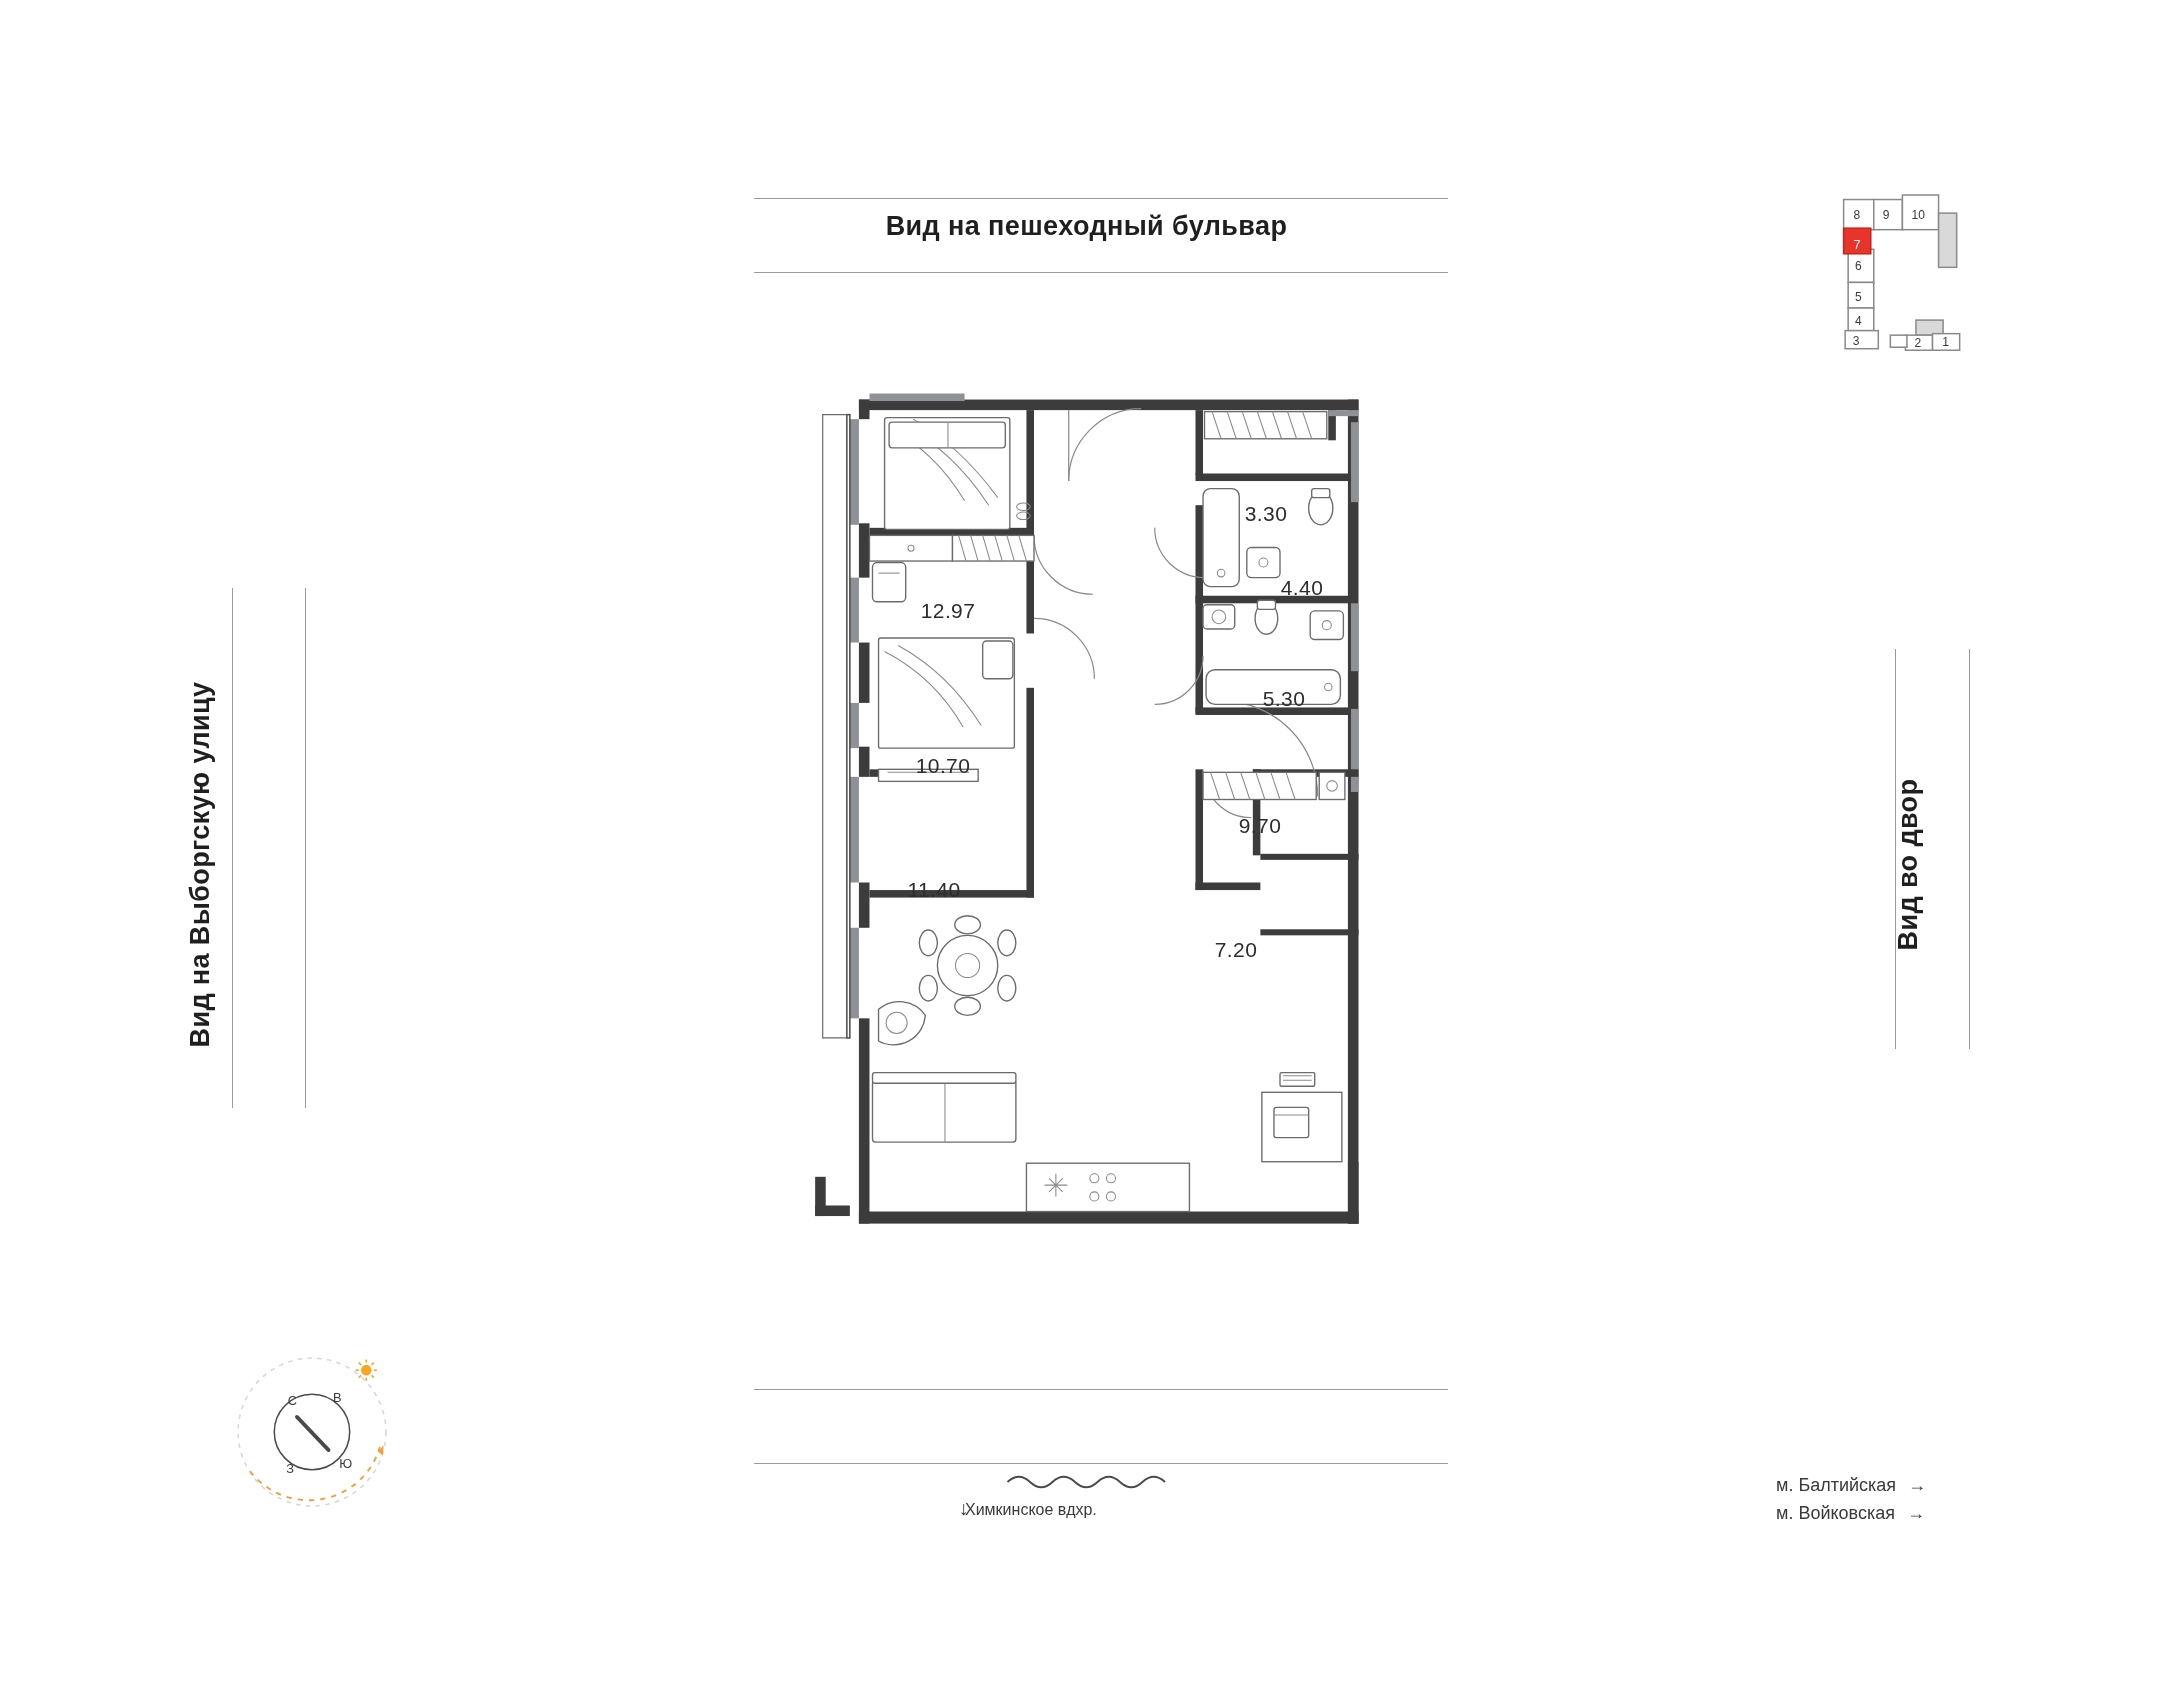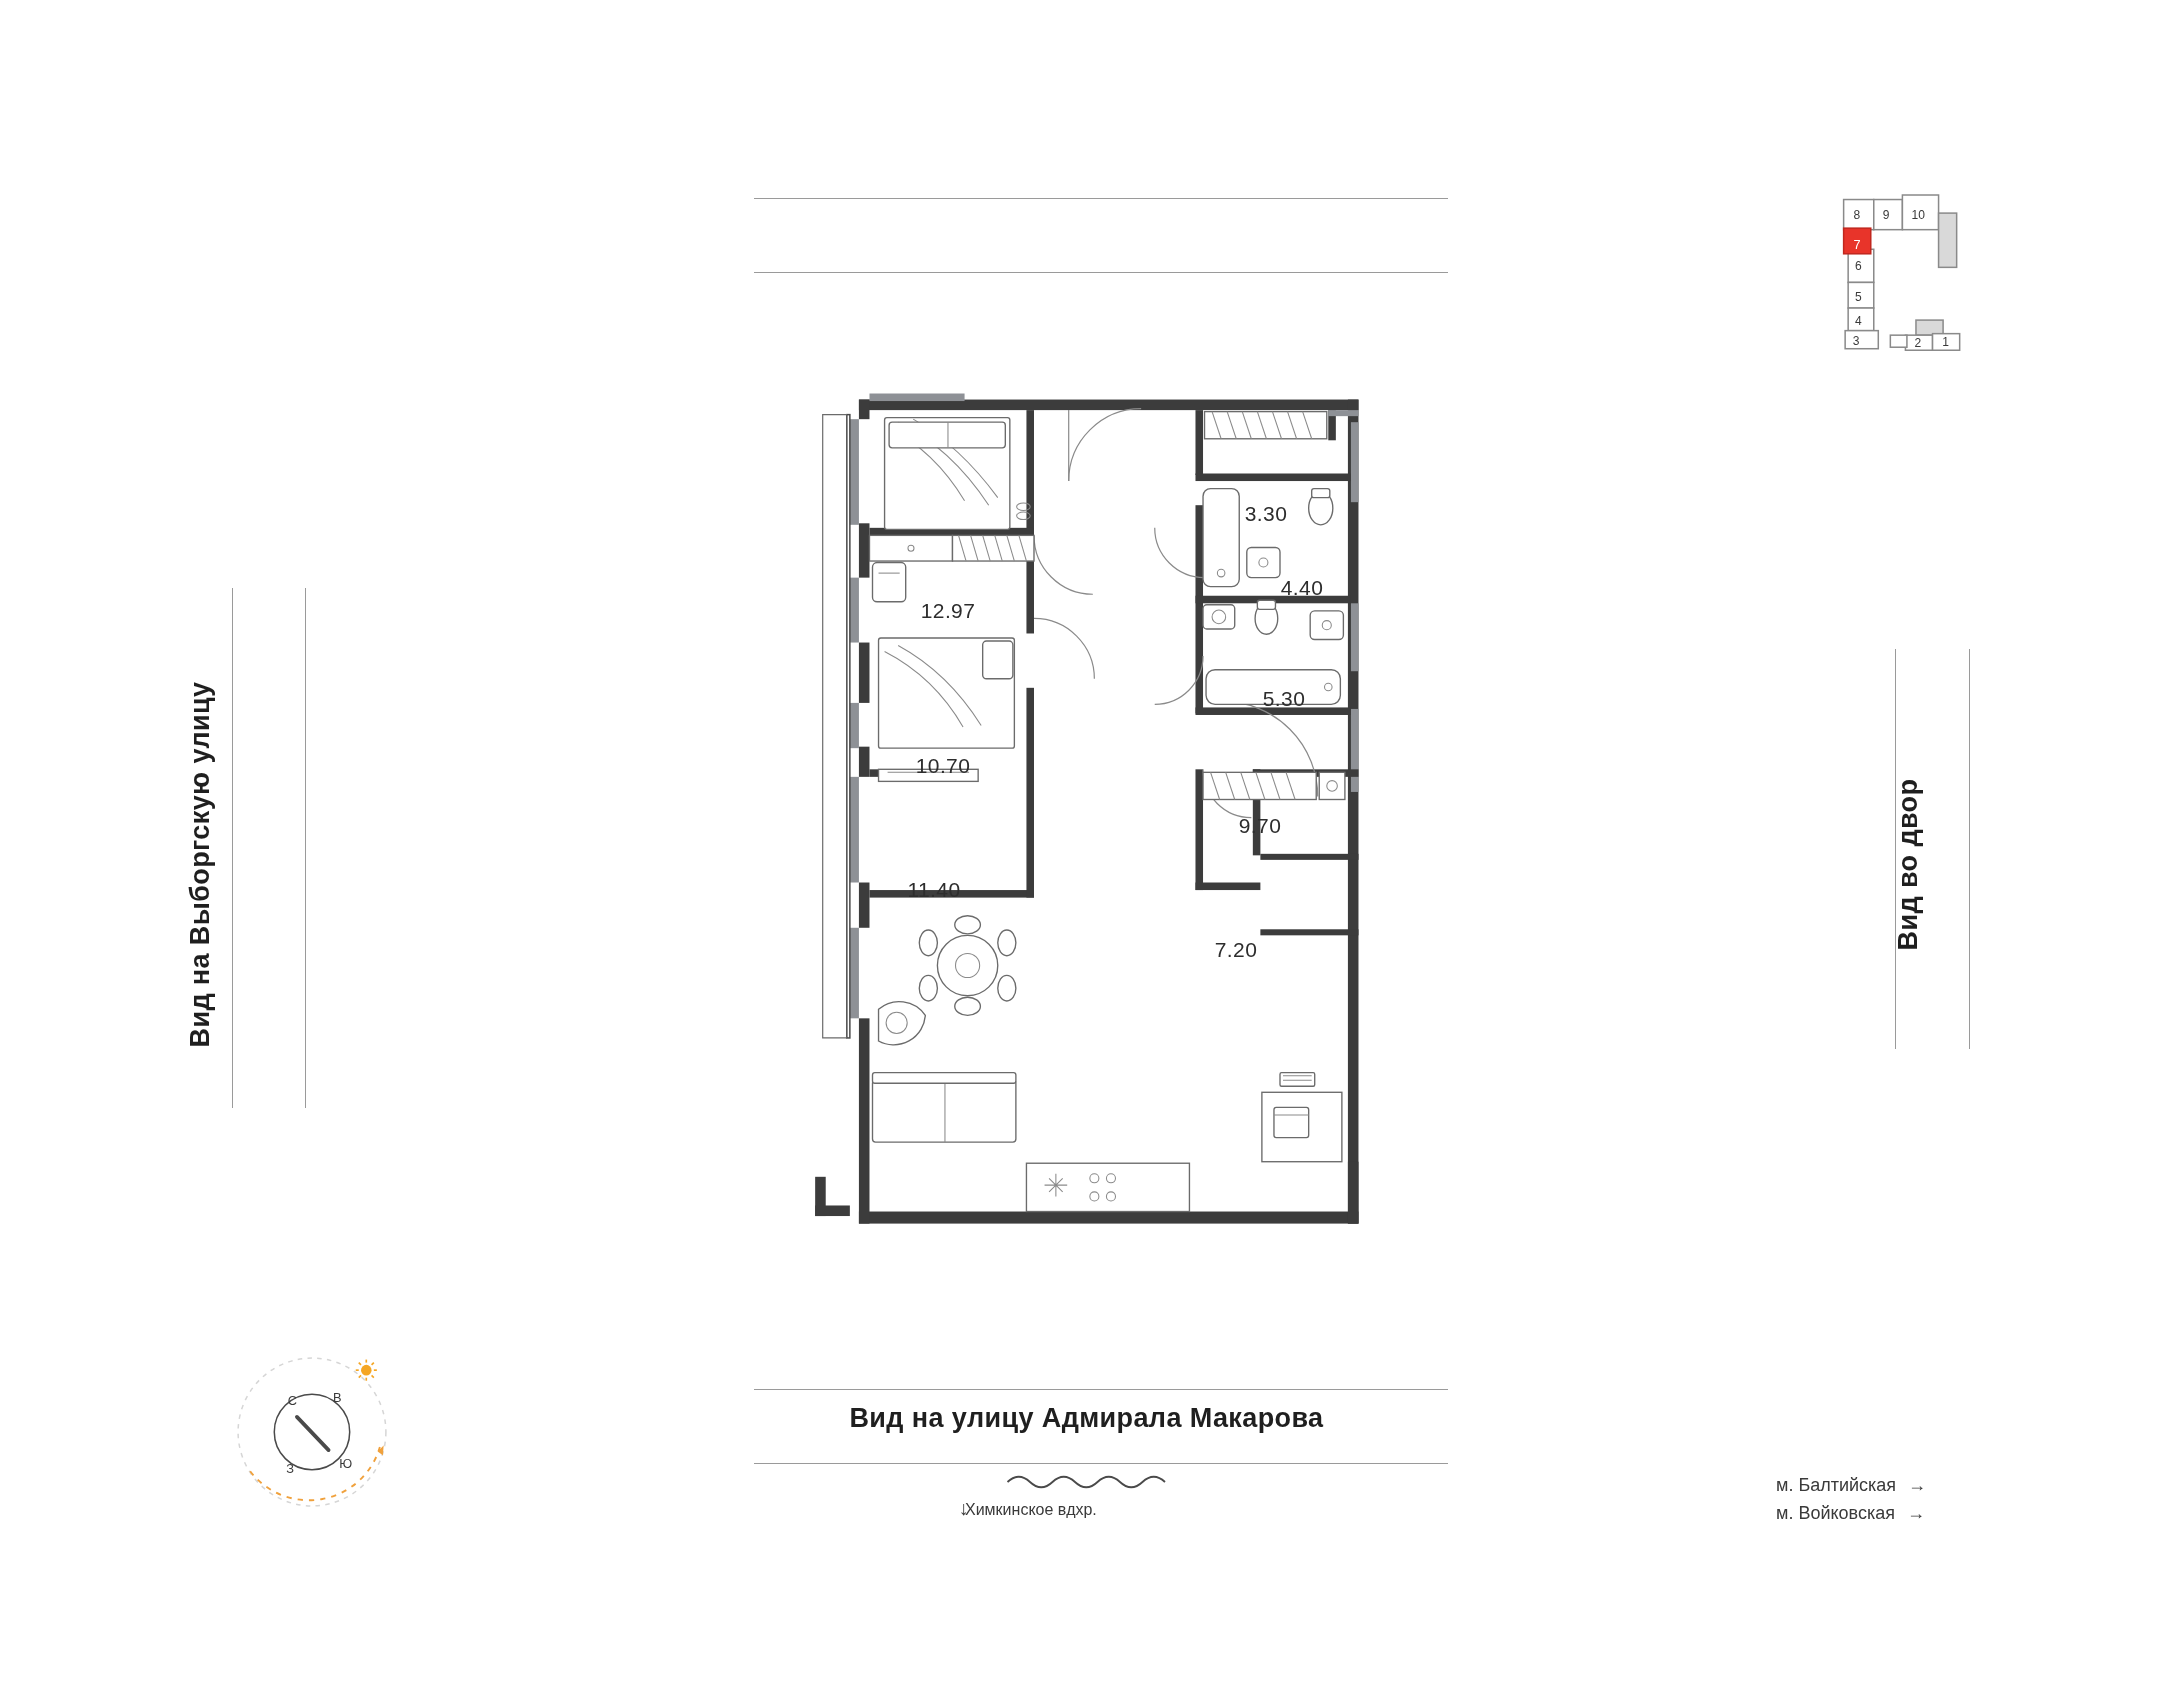--- a/index.html
+++ b/index.html
@@ -141,24 +141,24 @@
     transform: translate(-50%, -50%);
     margin-top: 39px;
   }
 </style>
 </head>
 <body>
 
 <div class="stage">
 
   <div class="rule" id="rule-top-1"></div>
+  <div class="view-title" id="title-top">Вид на пешеходный бульвар</div>
   <div class="rule" id="rule-top-2"></div>
 
   <div class="rule" id="rule-bot-1"></div>
-  <div class="view-title" id="title-bottom">Вид на улицу Адмирала Макарова</div>
   <div class="rule" id="rule-bot-2"></div>
 
   <div class="rule" id="rule-left-1"></div>
   <div class="view-title" id="title-left">Вид на Выборгскую улицу</div>
   <div class="rule" id="rule-left-2"></div>
 
   <div class="rule" id="rule-right-1"></div>
   <div class="view-title" id="title-right">Вид во двор</div>
   <div class="rule" id="rule-right-2"></div>
 

